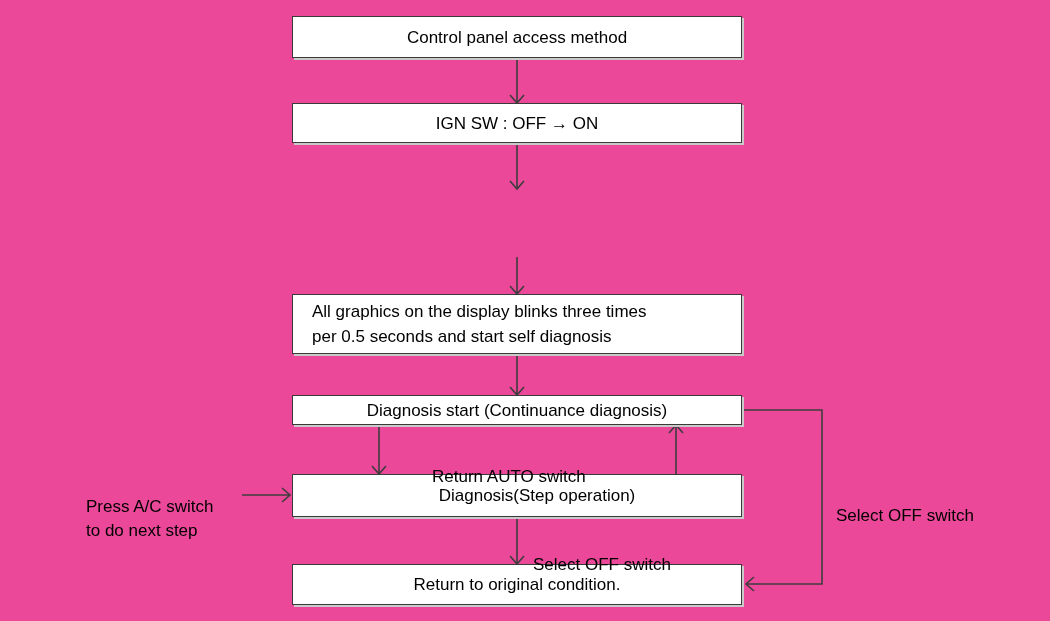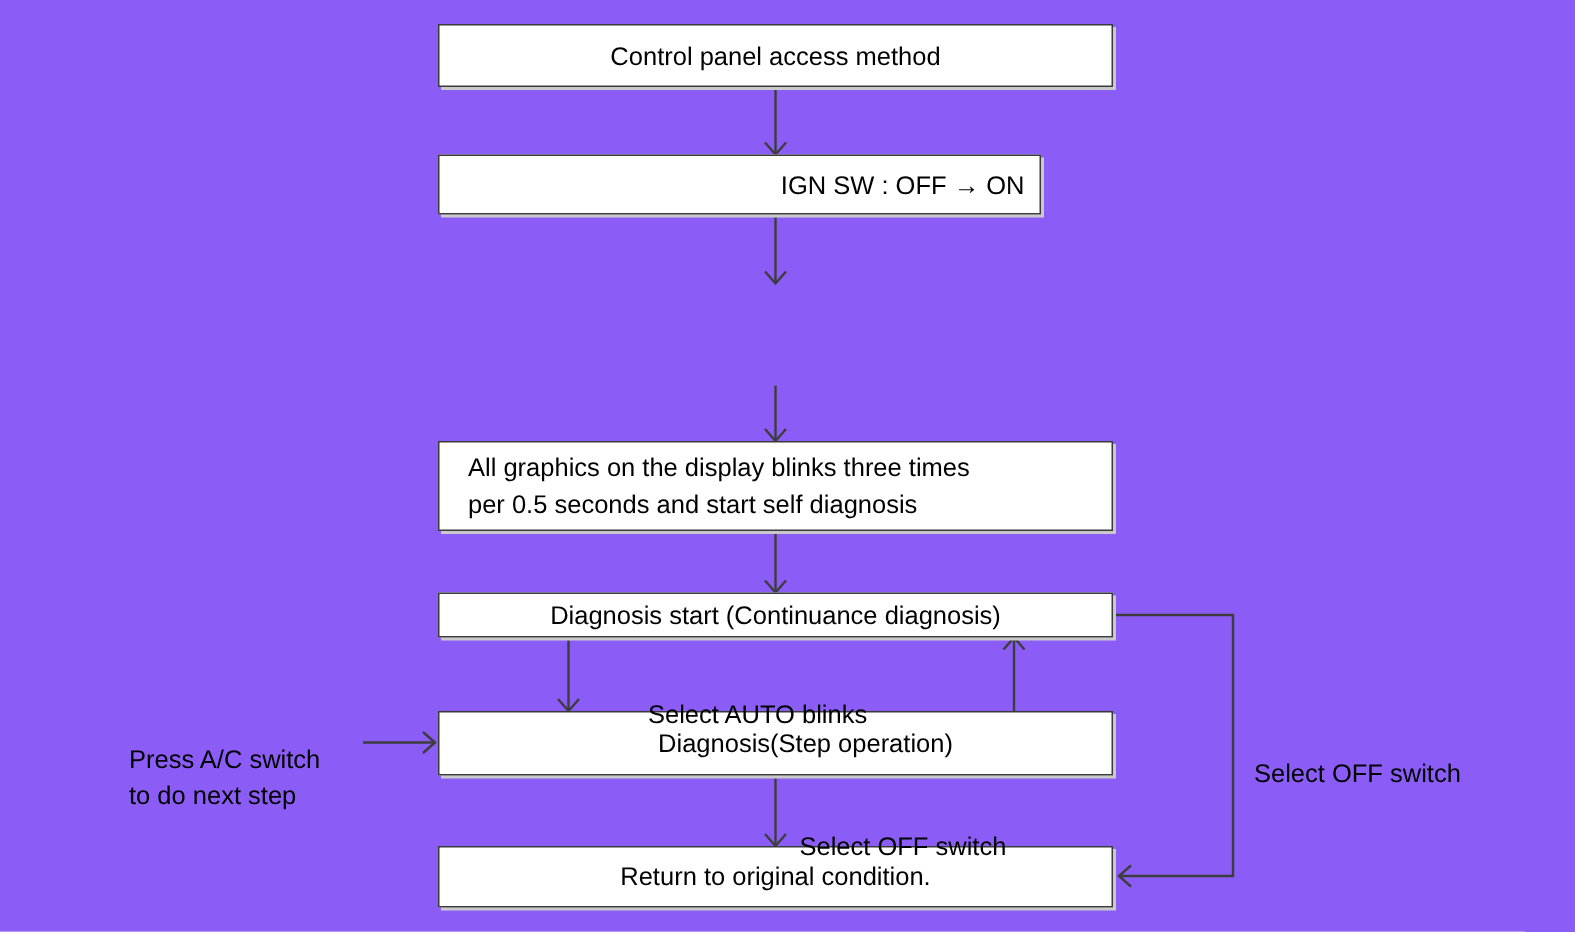--- a/index.html
+++ b/index.html
@@ -11,21 +11,21 @@
     width: 1050px;
     height: 621px;
     font-family: "Liberation Sans", sans-serif;
     color: #000000;
     overflow: hidden;
   }
   #canvas {
     position: relative;
     width: 1050px;
     height: 621px;
-    background: #8b5cf6;
+    background: #ec4899;
   }
   .node {
     position: absolute;
     box-sizing: border-box;
     border: 1px solid #3a3a3a;
     background: #ffffff;
     box-shadow: 2px 2px 0 0 #c9c9c9;
     display: flex;
     align-items: center;
     justify-content: center;
@@ -102,21 +102,21 @@
     <polyline class="arrowhead" points="754,577 746,584 754,591"></polyline>
 
     <line x1="242" y1="495" x2="290" y2="495"></line>
     <polyline class="arrowhead" points="282,488 290,495 282,502"></polyline>
   </svg>
 
   <div class="node" style="left:292px; top:16px; width:450px; height:42px;">
     <span class="txt">Control panel access method</span>
   </div>
 
-  <div class="node" style="left:292px; top:103px; width:402px; height:40px;justify-content:flex-end;">
+  <div class="node" style="left:292px; top:103px; width:450px; height:40px;">
     <span class="txt">IGN SW : OFF → ON</span>
   </div>
 
 
   <div class="node align-left" style="left:292px; top:294px; width:450px; height:60px;">
     <span class="txt">All graphics on the display blinks three times
 per 0.5 seconds and start self diagnosis</span>
   </div>
 
   <div class="node" style="left:292px; top:395px; width:450px; height:30px;">
@@ -125,21 +125,21 @@
 
   <div class="node" style="left:292px; top:474px; width:450px; height:43px;padding-left:40px;">
     <span class="txt">Diagnosis(Step operation)</span>
   </div>
 
   <div class="node" style="left:292px; top:564px; width:450px; height:41px;">
     <span class="txt">Return to original condition.</span>
   </div>
 
   <div class="label" style="left:432px; top:441px;">
-    <span>Select AUTO blinks</span>
+    <span>Return AUTO switch</span>
   </div>
 
   <div class="label" style="left:533px; top:529px;">
     <span>Select OFF switch</span>
   </div>
 
   <div class="label" style="left:836px; top:480px;">
     <span>Select OFF switch</span>
   </div>
 

